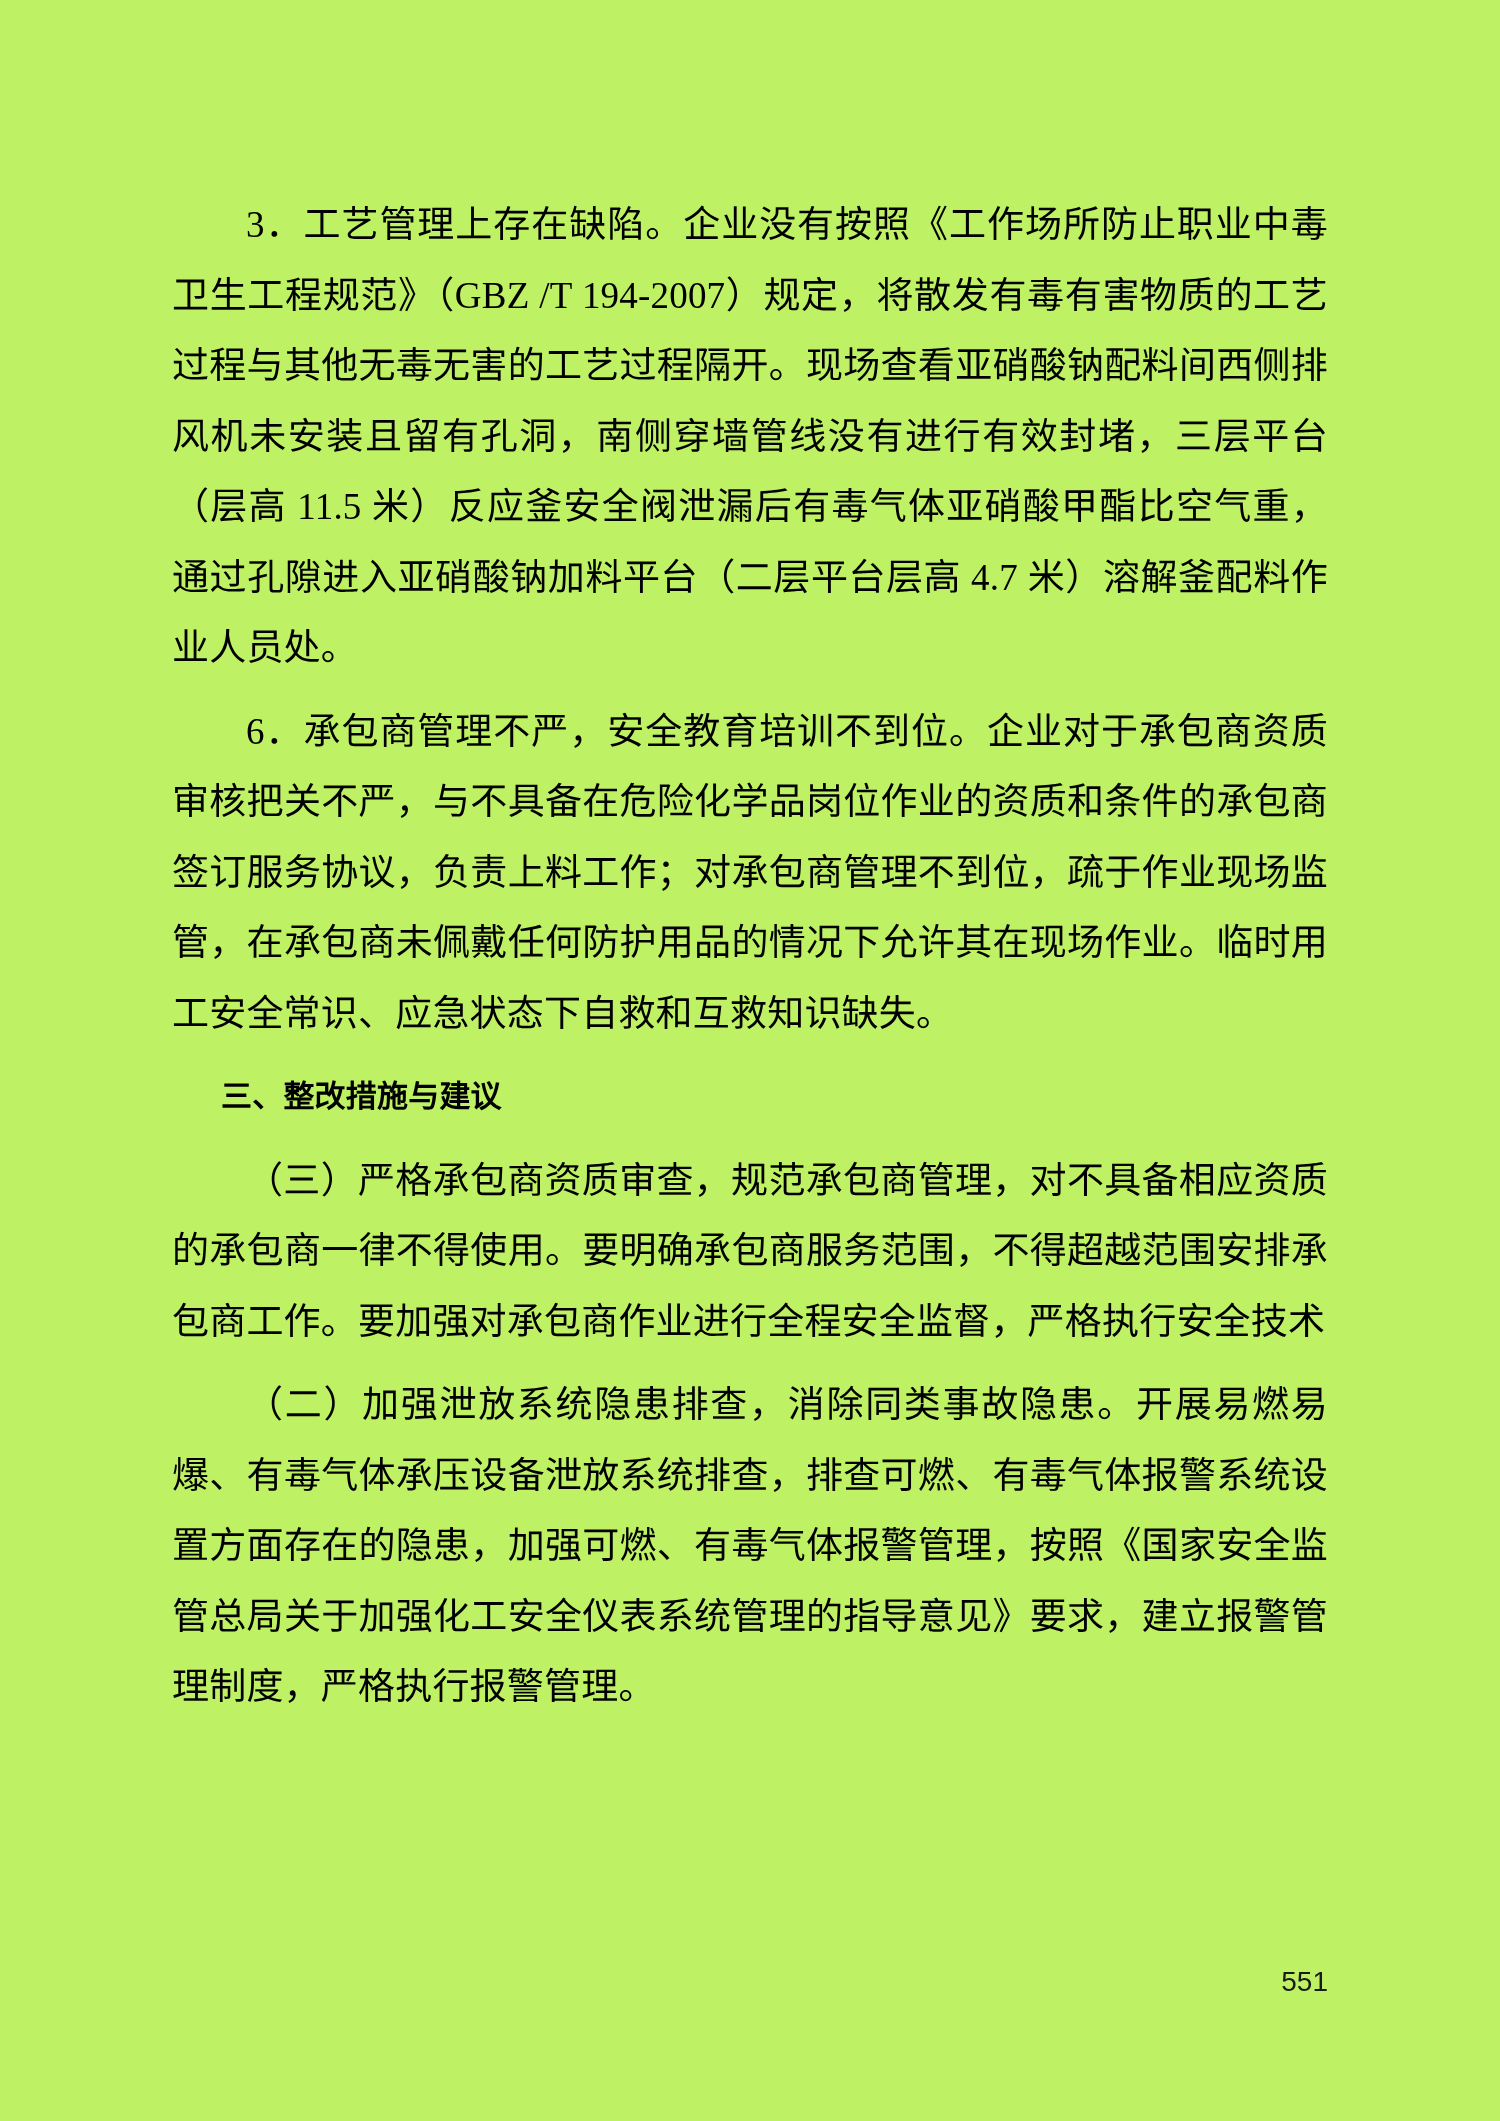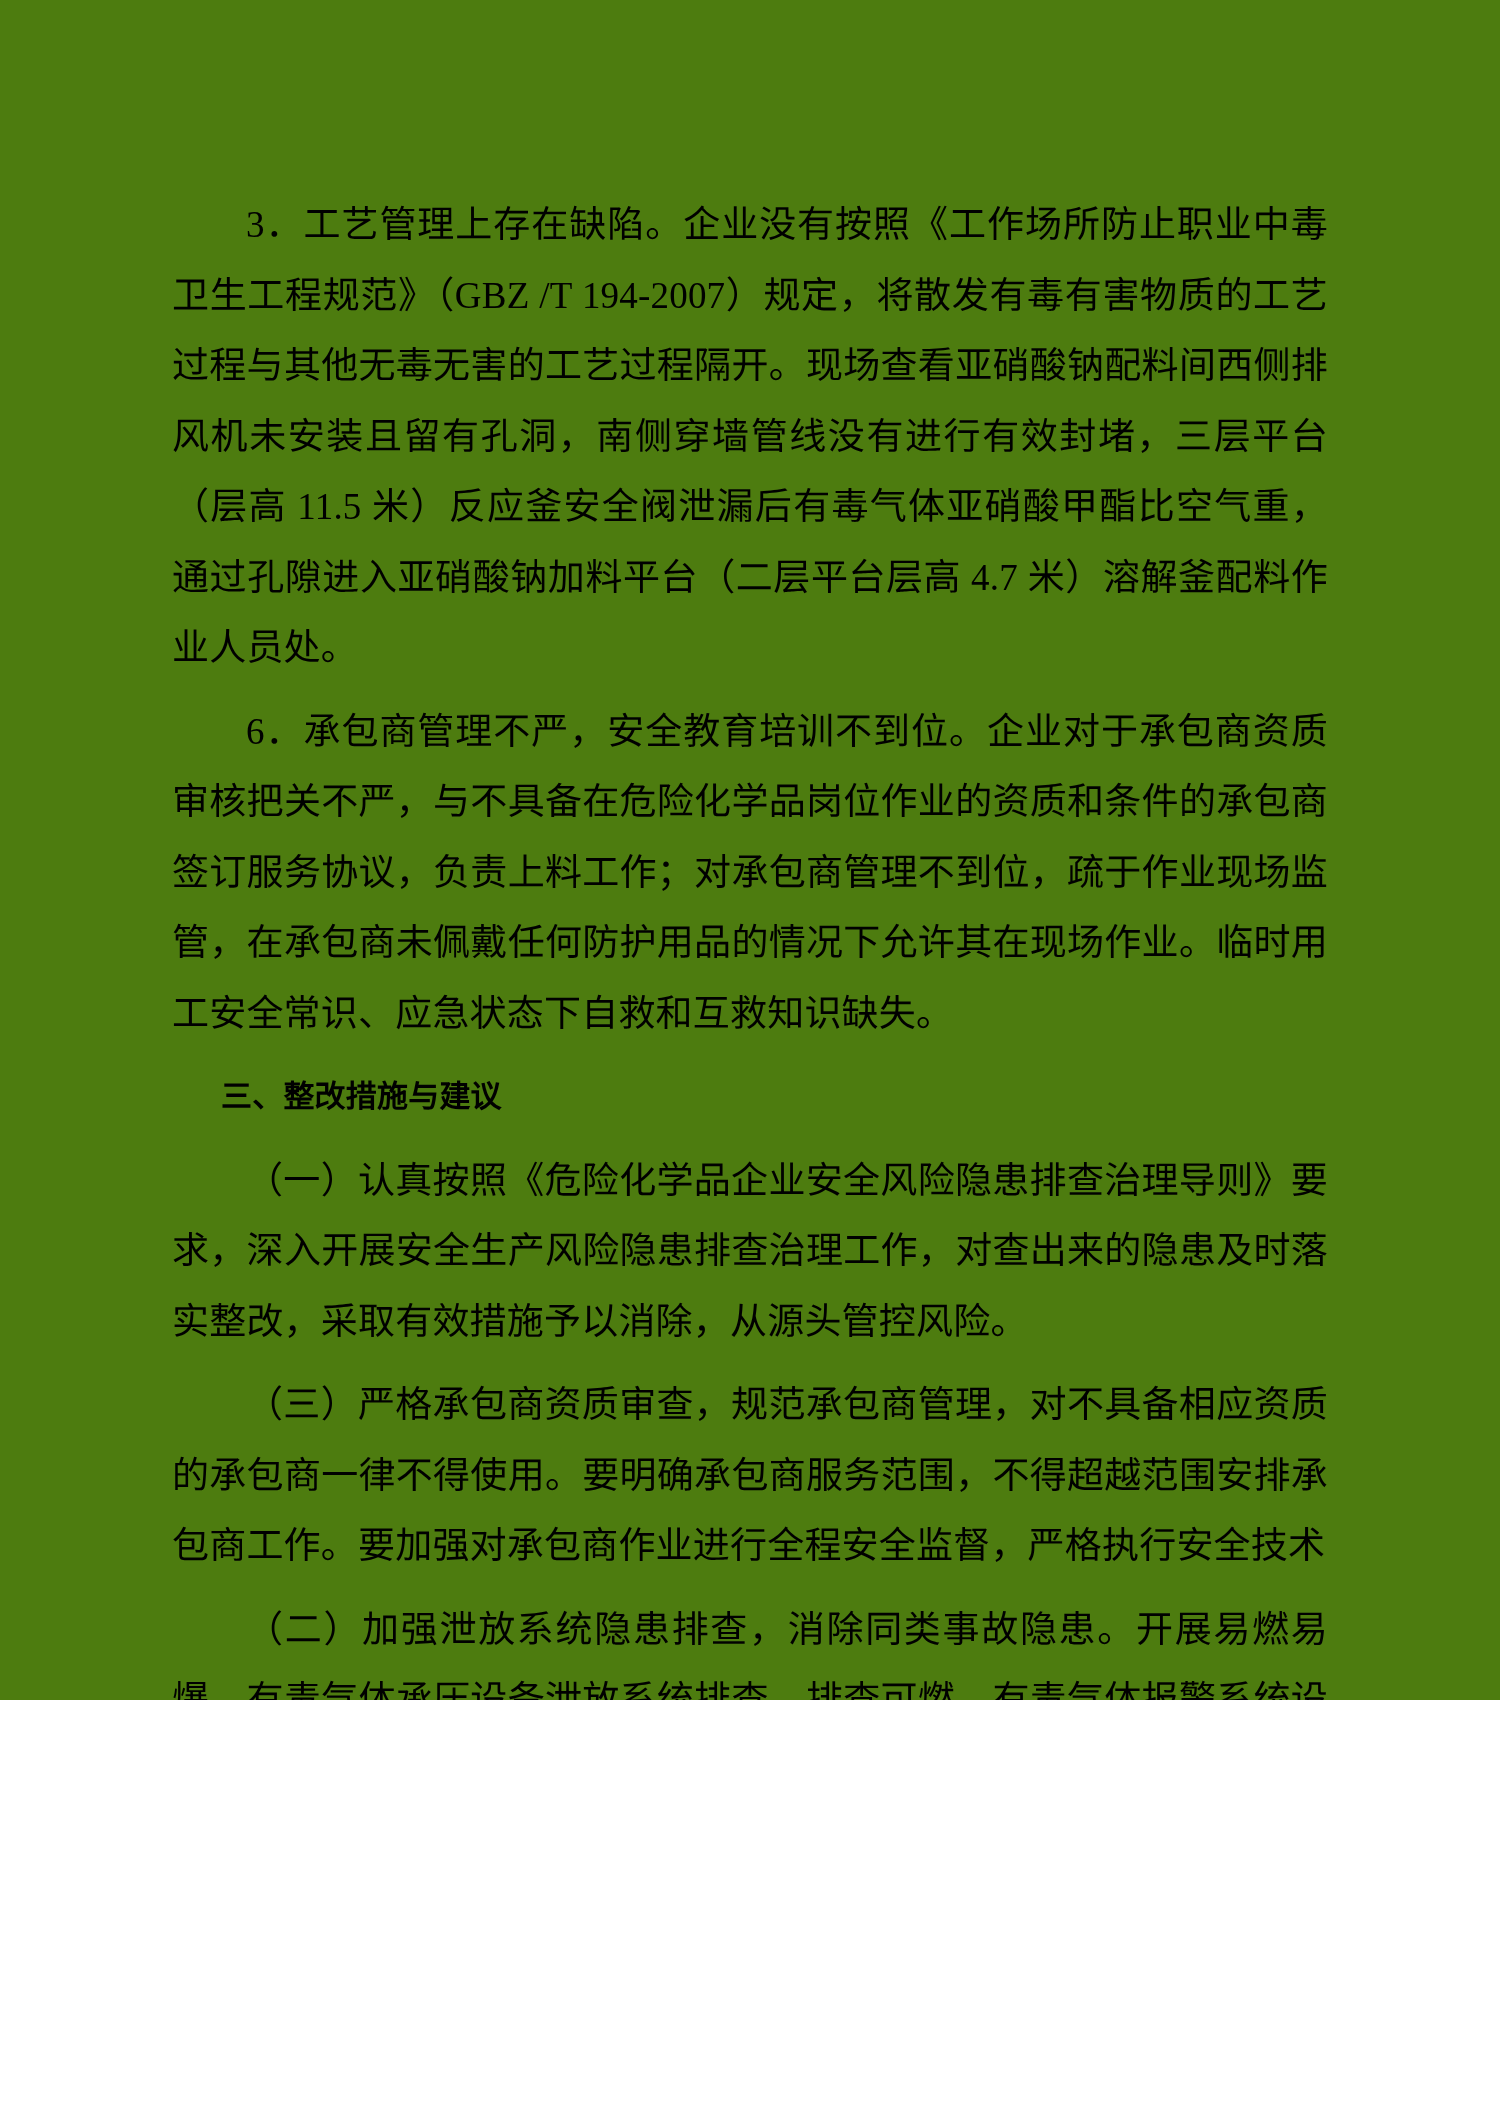--- a/index.html
+++ b/index.html
@@ -3,22 +3,22 @@
 <meta charset="utf-8">
 <style>
   html, body {
     margin: 0;
     padding: 0;
     background: #ffffff;
   }
   .page {
     position: relative;
     width: 1500px;
-    height: 1700px;
-    background: #4d7c0f;
+    height: 2121px;
+    background: #bef264;
     color: #000000;
     font-family: "Liberation Serif", "DejaVu Serif", serif;
     overflow: hidden;
   }
   .doc-body {
     position: absolute;
     left: 172px;
     top: 190px;
     width: 1156px;
   }
@@ -55,19 +55,18 @@
   }
 </style>
 </head>
 <body>
 
 <div class="page">
   <main class="doc-body">
     <p class="body-para">3．工艺管理上存在缺陷。企业没有按照《工作场所防止职业中毒卫生工程规范》（GBZ /T 194-2007）规定，将散发有毒有害物质的工艺过程与其他无毒无害的工艺过程隔开。现场查看亚硝酸钠配料间西侧排风机未安装且留有孔洞，南侧穿墙管线没有进行有效封堵，三层平台（层高 11.5 米）反应釜安全阀泄漏后有毒气体亚硝酸甲酯比空气重，通过孔隙进入亚硝酸钠加料平台（二层平台层高 4.7 米）溶解釜配料作业人员处。</p>
     <p class="body-para">6．承包商管理不严，安全教育培训不到位。企业对于承包商资质审核把关不严，与不具备在危险化学品岗位作业的资质和条件的承包商签订服务协议，负责上料工作；对承包商管理不到位，疏于作业现场监管，在承包商未佩戴任何防护用品的情况下允许其在现场作业。临时用工安全常识、应急状态下自救和互救知识缺失。</p>
     <h2 class="section-heading">三、整改措施与建议</h2>
-    <p class="body-para">（一）认真按照《危险化学品企业安全风险隐患排查治理导则》要求，深入开展安全生产风险隐患排查治理工作，对查出来的隐患及时落实整改，采取有效措施予以消除，从源头管控风险。</p>
     <p class="body-para">（三）严格承包商资质审查，规范承包商管理，对不具备相应资质的承包商一律不得使用。要明确承包商服务范围，不得超越范围安排承包商工作。要加强对承包商作业进行全程安全监督，严格执行安全技术</p>
     <p class="body-para">（二）加强泄放系统隐患排查，消除同类事故隐患。开展易燃易爆、有毒气体承压设备泄放系统排查，排查可燃、有毒气体报警系统设置方面存在的隐患，加强可燃、有毒气体报警管理，按照《国家安全监管总局关于加强化工安全仪表系统管理的指导意见》要求，建立报警管理制度，严格执行报警管理。</p>
   </main>
 
   <div class="page-number">551</div>
 </div>
 
 </body></html>

